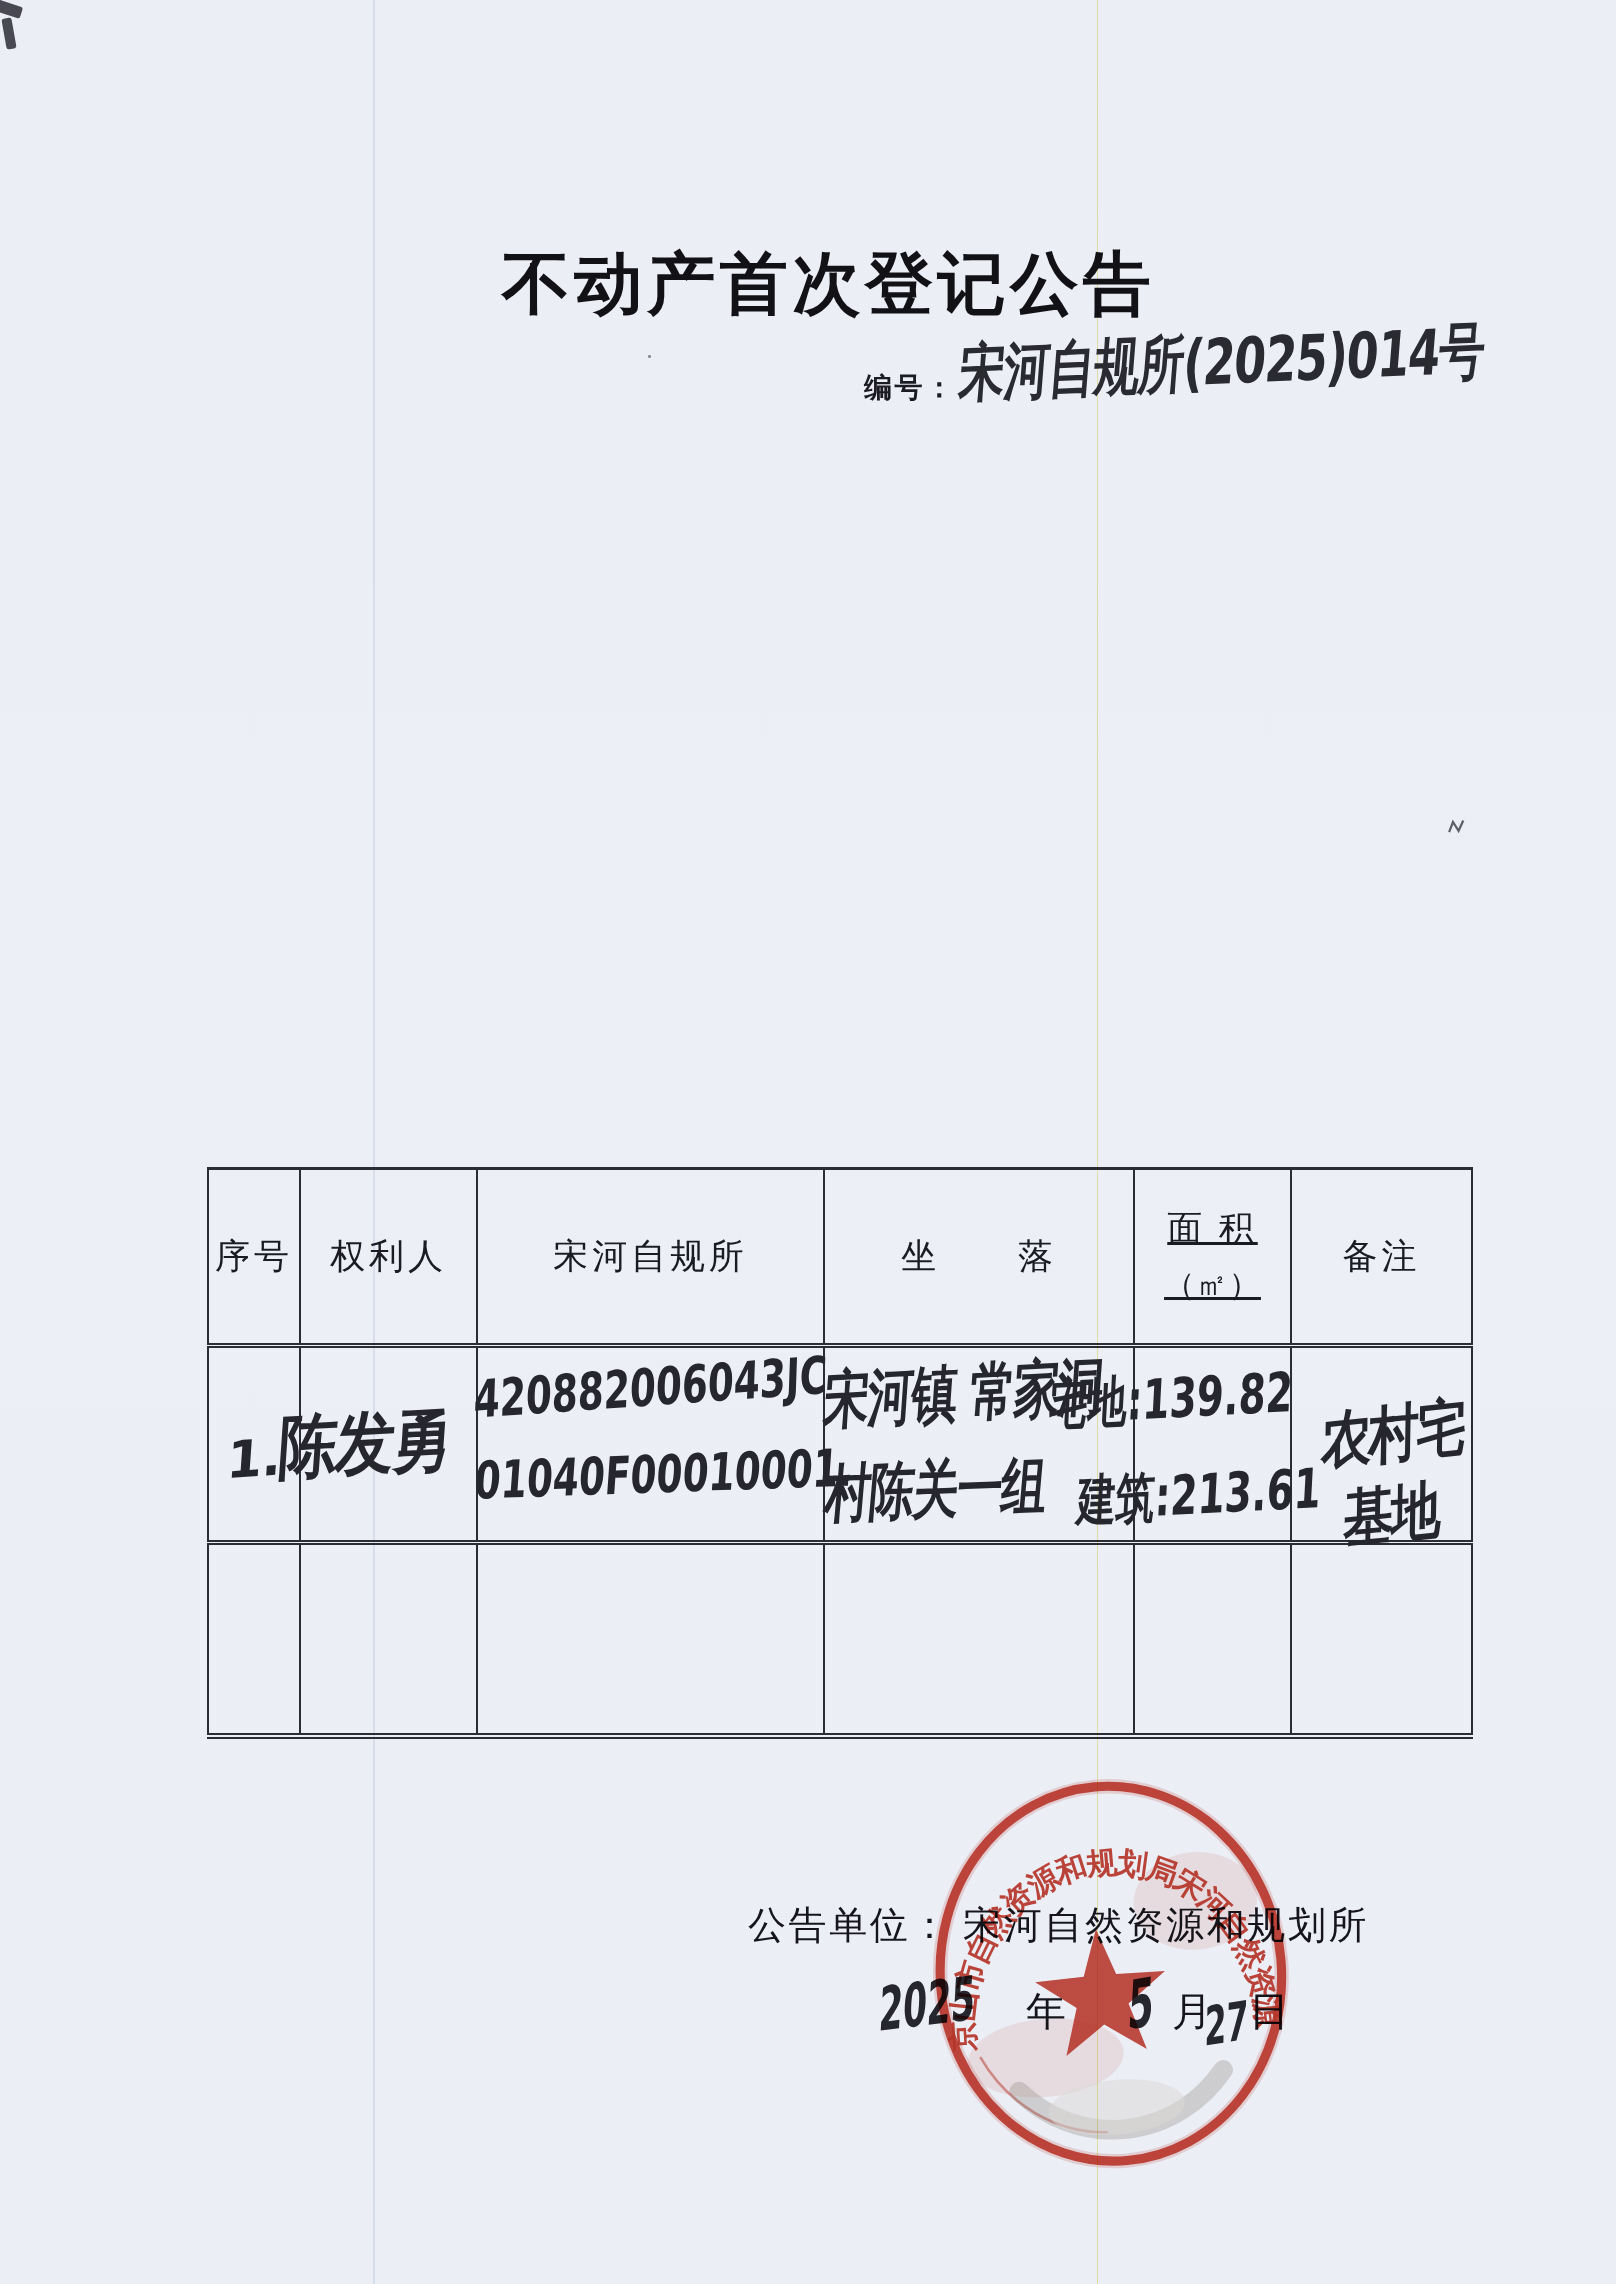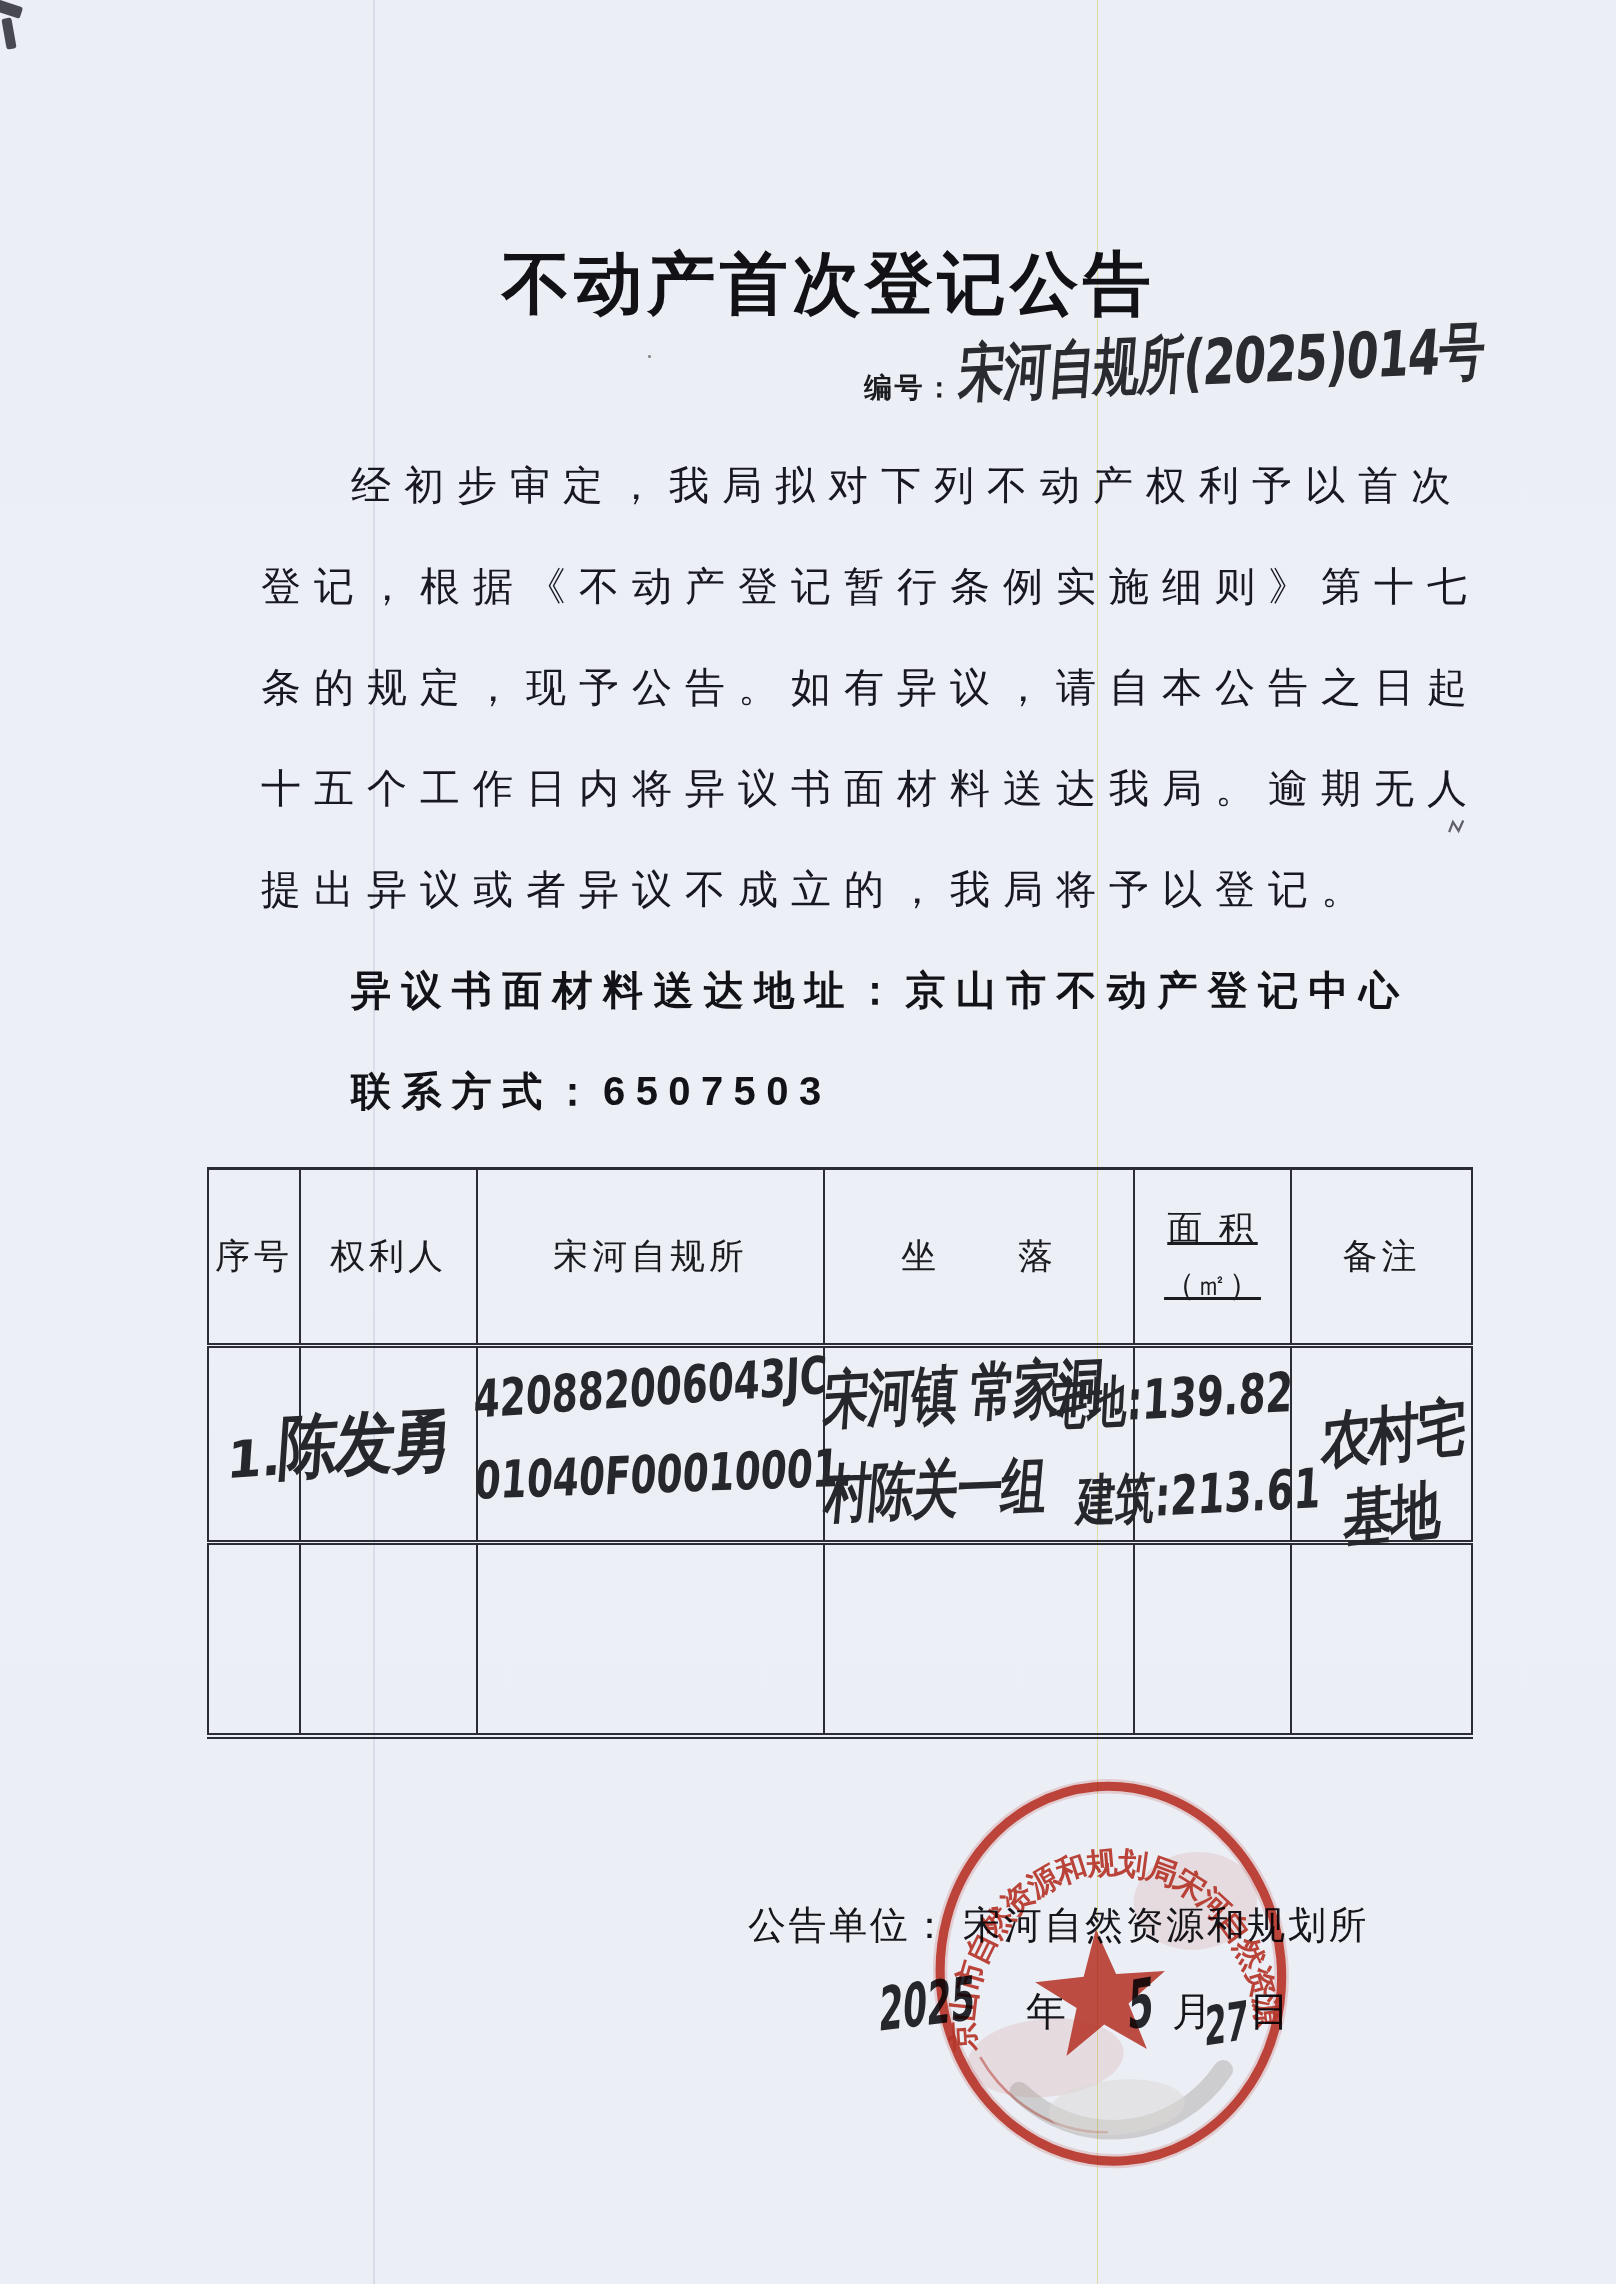--- a/index.html
+++ b/index.html
@@ -81,29 +81,20 @@
   <svg style="position:absolute;left:1446px;top:818px;width:22px;height:15.6px;transform:rotate(-8deg);" viewBox="0 0 24 18">
     <polyline points="2,15 8,4 13,15 20,4" fill="none" stroke="#3c3c44" stroke-width="2.6" opacity="0.8"></polyline>
   </svg>
 
   <div class="doc-title">不动产首次登记公告</div>
 
   <div class="doc-no">
     <span class="label">编号：</span><span class="hand value">宋河自规所(2025)014号</span>
   </div>
 
-  <div class="body-text">
-    <div class="ln indent">经初步审定，我局拟对下列不动产权利予以首次</div>
-    <div class="ln">登记，根据《不动产登记暂行条例实施细则》第十七</div>
-    <div class="ln">条的规定，现予公告。如有异议，请自本公告之日起</div>
-    <div class="ln">十五个工作日内将异议书面材料送达我局。逾期无人</div>
-    <div class="ln">提出异议或者异议不成立的，我局将予以登记。</div>
-    <div class="ln hei indent">异议书面材料送达地址：京山市不动产登记中心</div>
-    <div class="ln hei indent">联系方式：6507503</div>
-  </div>
 
   <table class="reg">
     <colgroup>
       <col style="width:92px">
         <col style="width:177px">
         <col style="width:347px">
       <col style="width:310px">
         <col style="width:157px">
         <col style="width:181px">
     </colgroup>

